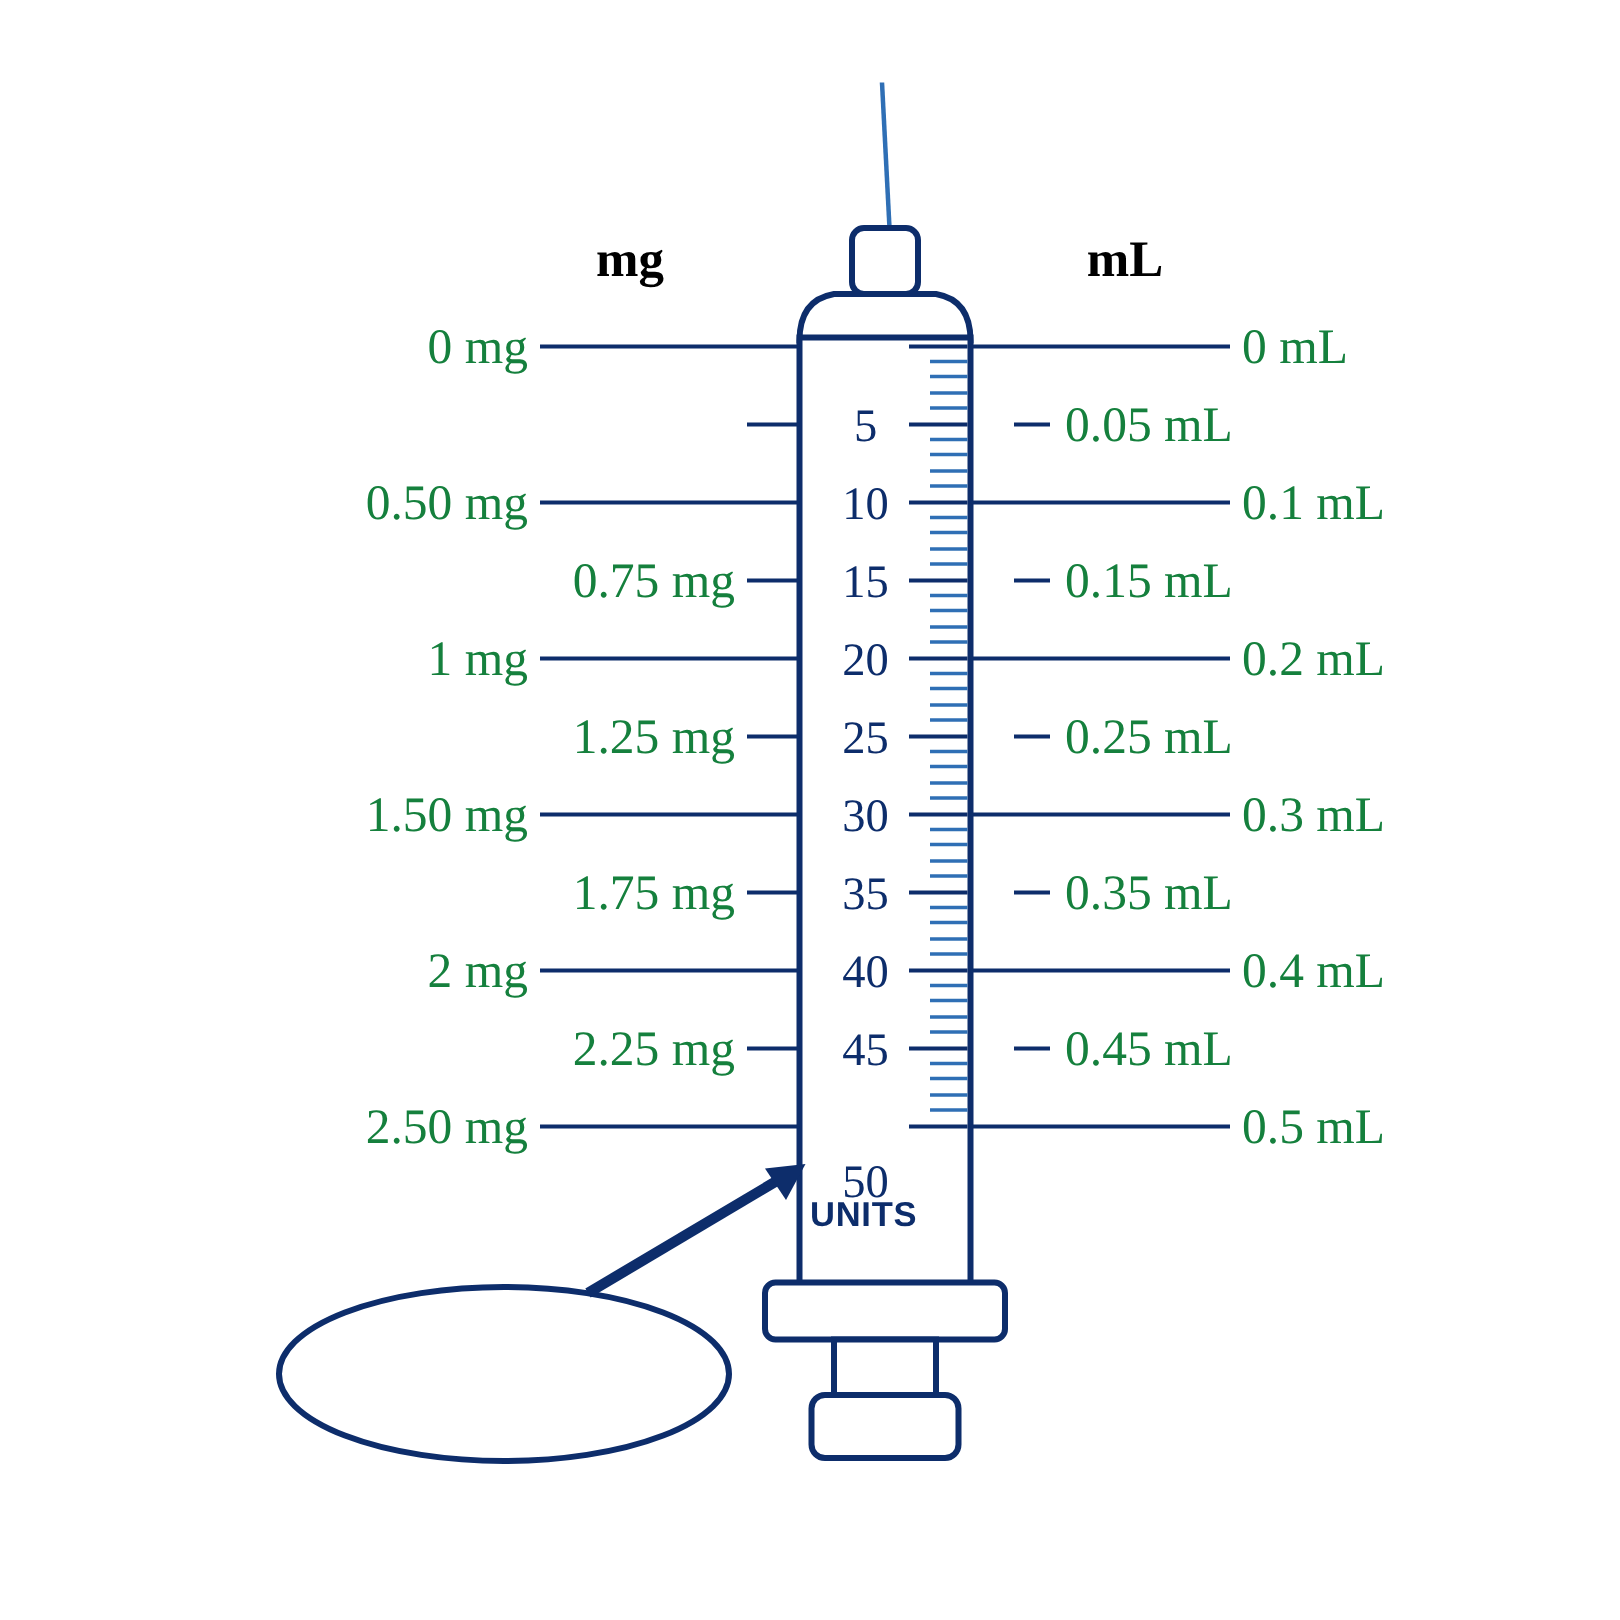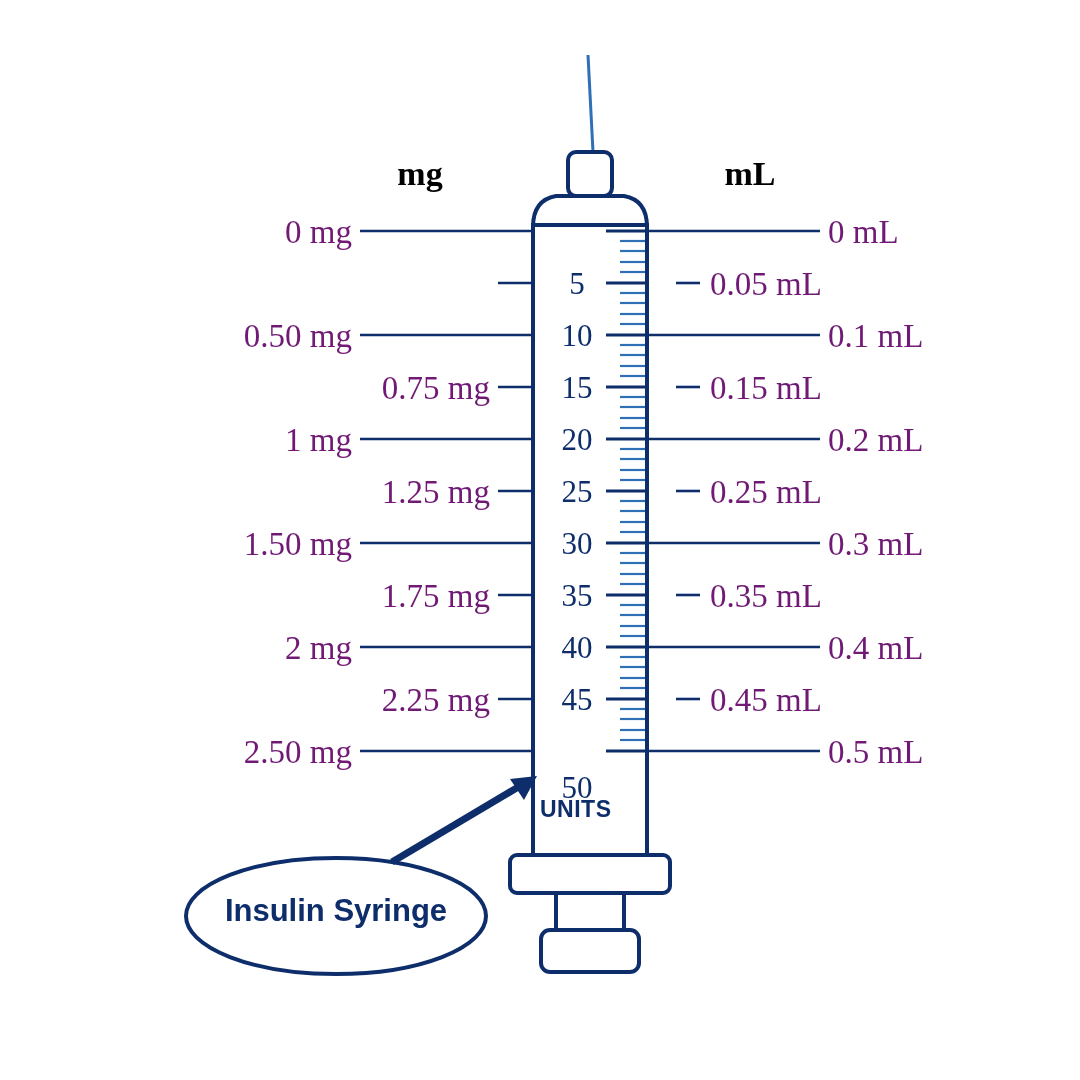--- a/index.html
+++ b/index.html
@@ -29,21 +29,21 @@
     color: #000000;
     text-align: center;
   }
   #hdr-mg { left: 330px; top: 155px; width: 180px; }
   #hdr-ml { left: 660px; top: 155px; width: 180px; }
 
   .lbl {
     position: absolute;
     font-family: "Liberation Serif", serif;
     font-size: 33px;
-    color: #701a75;
+    color: #15803d;
     white-space: nowrap;
     line-height: 1;
   }
   .lbl-left  { text-align: right; }
   .lbl-right { text-align: left; }
 
   .unit-num {
     position: absolute;
     font-family: "Liberation Serif", serif;
     font-size: 31px;
@@ -220,15 +220,14 @@
   <div class="lbl lbl-right" style="left:828px; top:320px; width:232px;">0.1 mL</div>
   <div class="lbl lbl-right" style="left:710px; top:372px; width:232px;">0.15 mL</div>
   <div class="lbl lbl-right" style="left:828px; top:424px; width:232px;">0.2 mL</div>
   <div class="lbl lbl-right" style="left:710px; top:476px; width:232px;">0.25 mL</div>
   <div class="lbl lbl-right" style="left:828px; top:528px; width:232px;">0.3 mL</div>
   <div class="lbl lbl-right" style="left:710px; top:580px; width:232px;">0.35 mL</div>
   <div class="lbl lbl-right" style="left:828px; top:632px; width:232px;">0.4 mL</div>
   <div class="lbl lbl-right" style="left:710px; top:684px; width:232px;">0.45 mL</div>
   <div class="lbl lbl-right" style="left:828px; top:736px; width:232px;">0.5 mL</div>
 
-  <div id="callout-text">Insulin Syringe</div>
 
 </div>
 
 </body></html>

